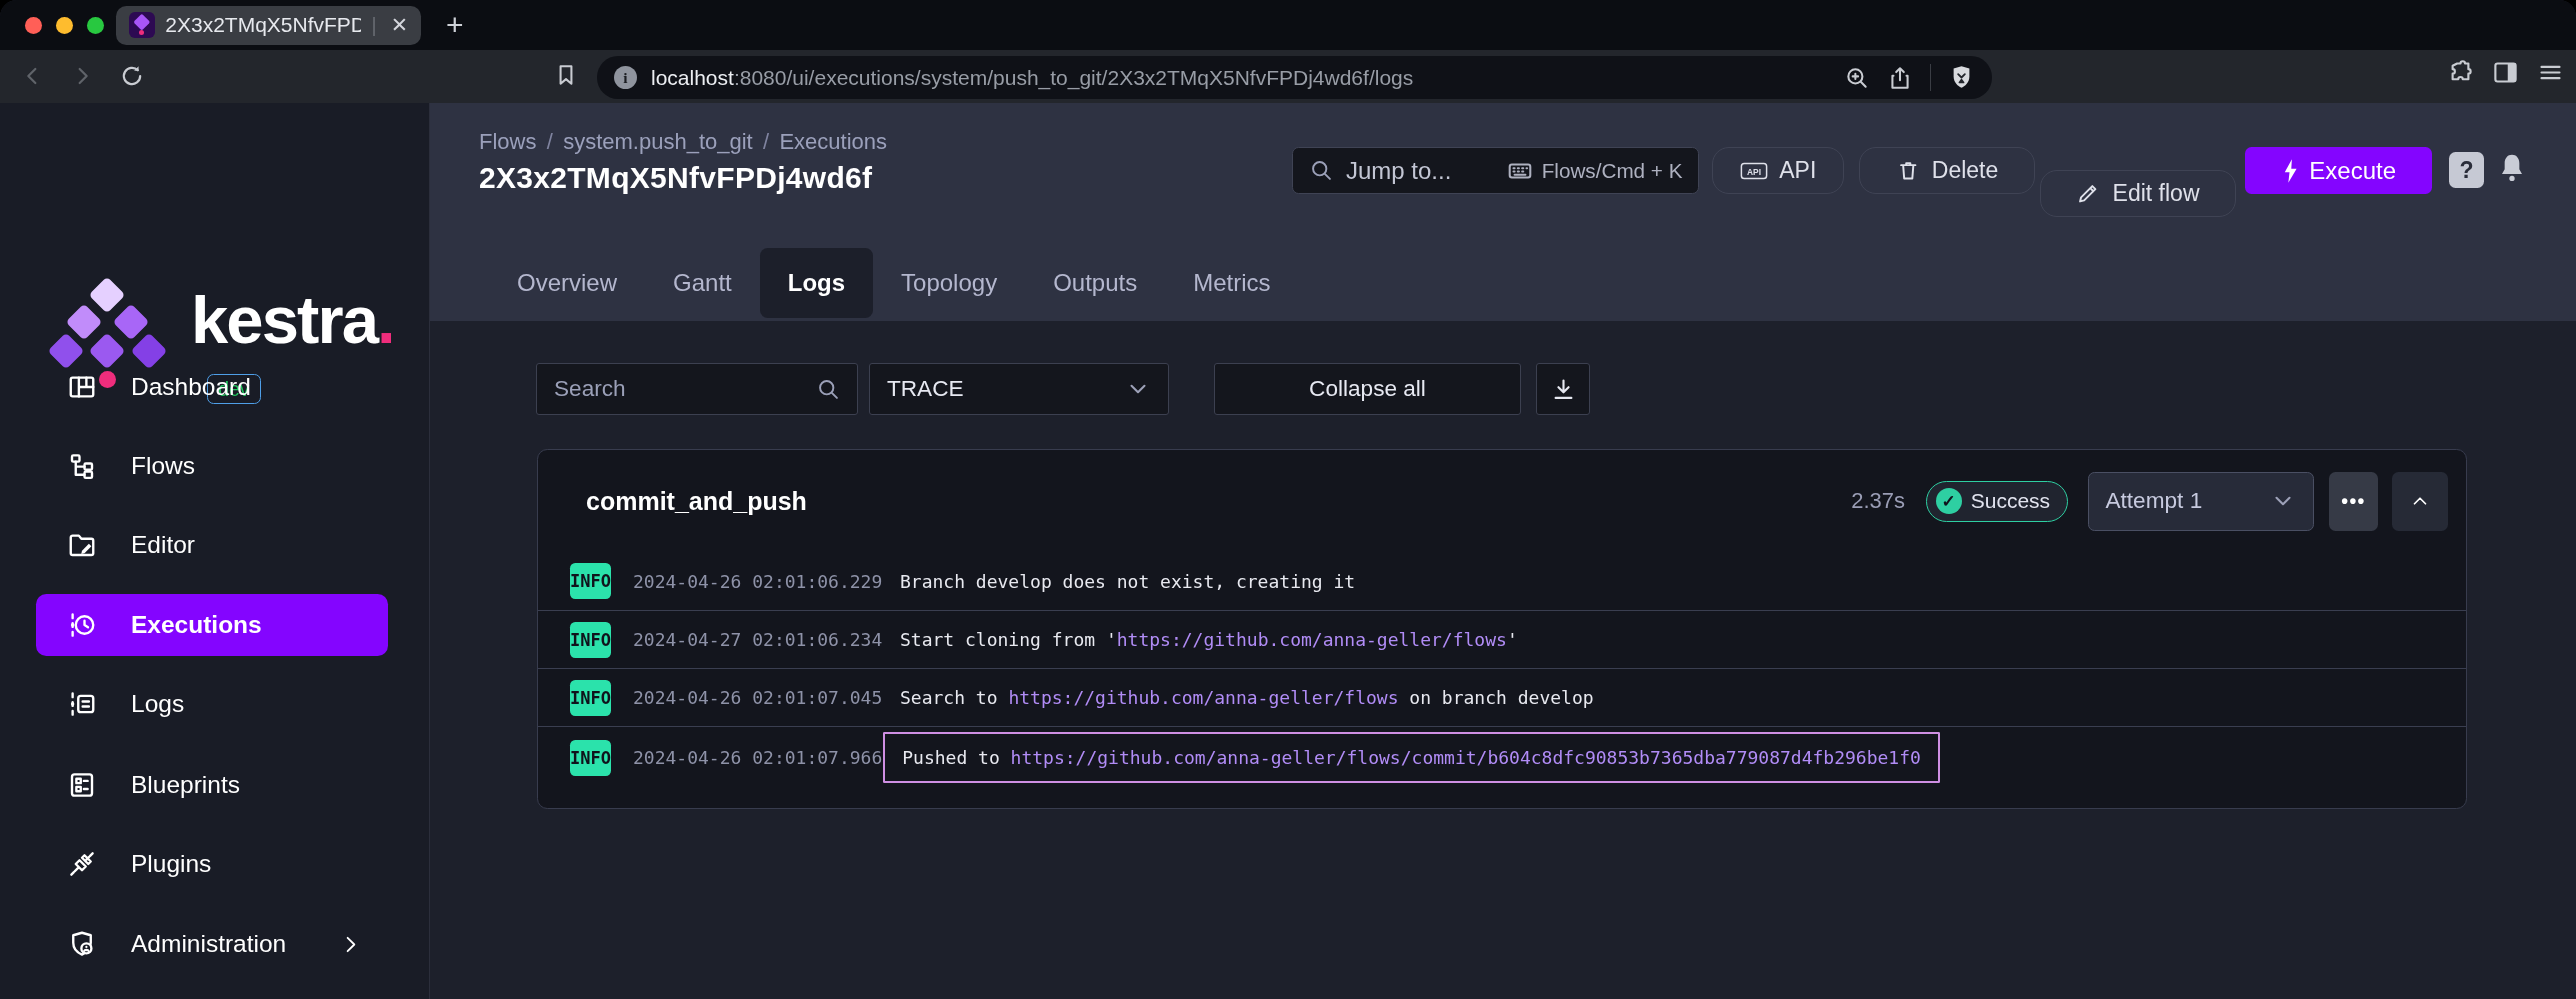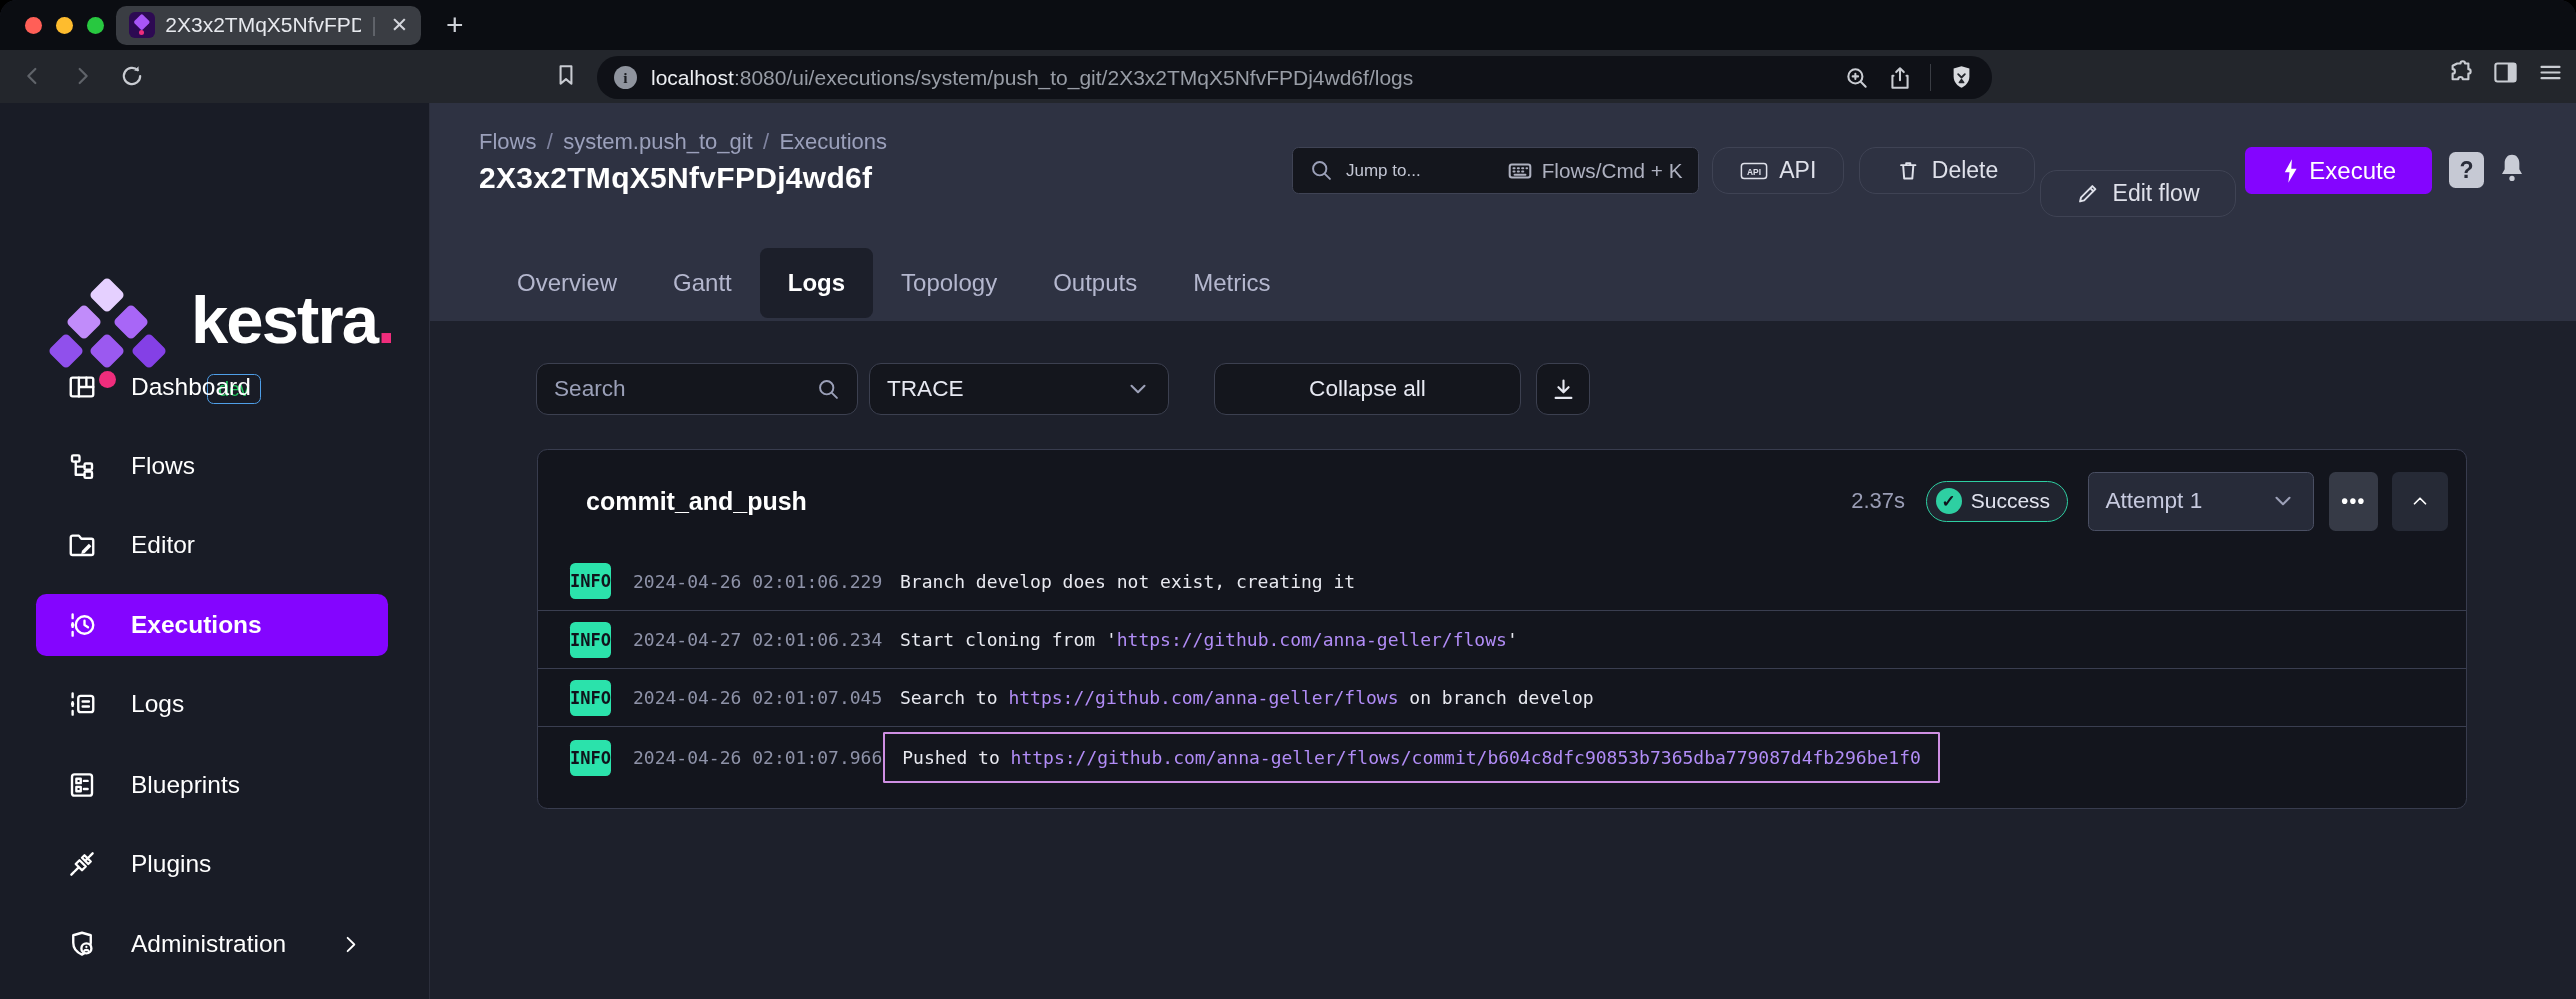--- a/index.html
+++ b/index.html
@@ -51,36 +51,36 @@
   .mitem.active .lbl{font-weight:bold;}
   .mitem .chev{margin-left:auto;margin-right:26px;}
 
   
   .header{position:absolute;left:430px;top:103px;width:2146px;height:218px;background:#2e3242;}
   .breadcrumb{position:absolute;left:49px;top:26px;font-size:22px;color:#9ba0bb;display:flex;gap:10.3px;white-space:nowrap;}
   .breadcrumb .sep{color:#8084a0;}
   .page-title{position:absolute;left:49px;top:58px;font-size:30px;font-weight:bold;color:#ffffff;letter-spacing:0.3px;}
   .hbtn-row{position:absolute;left:0;top:44px;width:2146px;height:47px;}
   .jump{position:absolute;left:862px;top:0;width:407px;height:47px;background:#14161d;border:1.3px solid #3f4354;border-radius:6.5px;display:flex;align-items:center;padding:0 15.5px;gap:13px;}
-  .jump .jlabel{font-size:17px;color:#c3c6d4;}
+  .jump .jlabel{font-size:24px;color:#c3c6d4;}
   .jump .kshort{margin-left:auto;display:flex;align-items:center;gap:9px;font-size:20.7px;color:#aeb1c0;}
   .obtn{position:absolute;top:0;height:47px;border:1.3px solid #3f4354;border-radius:17px;display:flex;align-items:center;justify-content:center;gap:11.6px;font-size:23px;color:#dfe1ea;background:transparent;}
   .obtn.api{left:1282px;width:132px;}
   .obtn.del{left:1429px;width:176px;}
   .obtn.edit{left:1610px;width:196px;margin-top:23px;}
   .execute{position:absolute;left:1815px;top:0;width:187px;height:47px;background:var(--accent);border-radius:6.5px;display:flex;align-items:center;justify-content:center;gap:9px;font-size:24px;color:#fff;font-weight:500;}
   .helpbox{position:absolute;left:2019px;top:5.2px;width:35px;height:36px;background:#c6c9d4;border-radius:6.5px;color:#2a2d3a;font-size:23px;font-weight:bold;display:flex;align-items:center;justify-content:center;}
   .bell{position:absolute;left:2066px;top:3.9px;}
   .tabs{position:absolute;left:59px;bottom:2.6px;height:70px;display:flex;align-items:stretch;}
   .tab{display:flex;align-items:center;padding:0 28px;font-size:24px;color:#b4b7ce;border-radius:7.8px;}
   .tab.active{background:#1c1f2a;color:#fff;font-weight:bold;}
 
   
   .content{position:absolute;left:430px;top:321px;width:2146px;height:679px;background:#1d202b;}
-  .ctl{position:absolute;top:42px;height:52px;background:#14161d;border:1.3px solid #3c4050;border-radius:12px;display:flex;align-items:center;}
+  .ctl{position:absolute;top:42px;height:52px;background:#14161d;border:1.3px solid #3c4050;border-radius:3px;display:flex;align-items:center;}
   .ctl.search{left:106px;width:322px;padding:0 17px;}
   .ctl.search .ph{font-size:22.6px;color:#9ba0b8;}
   .ctl.search .ic{margin-left:auto;}
   .ctl.level{left:439px;width:300px;padding:0 17px;}
   .ctl.level .val{font-size:22.6px;color:#e7e9f2;}
   .ctl.level .ic{margin-left:auto;}
   .ctl.collapse{left:784px;width:307px;justify-content:center;}
   .ctl.collapse .val{font-size:22.6px;color:#e7e9f2;}
   .ctl.dl{left:1106px;width:54px;justify-content:center;}
 

